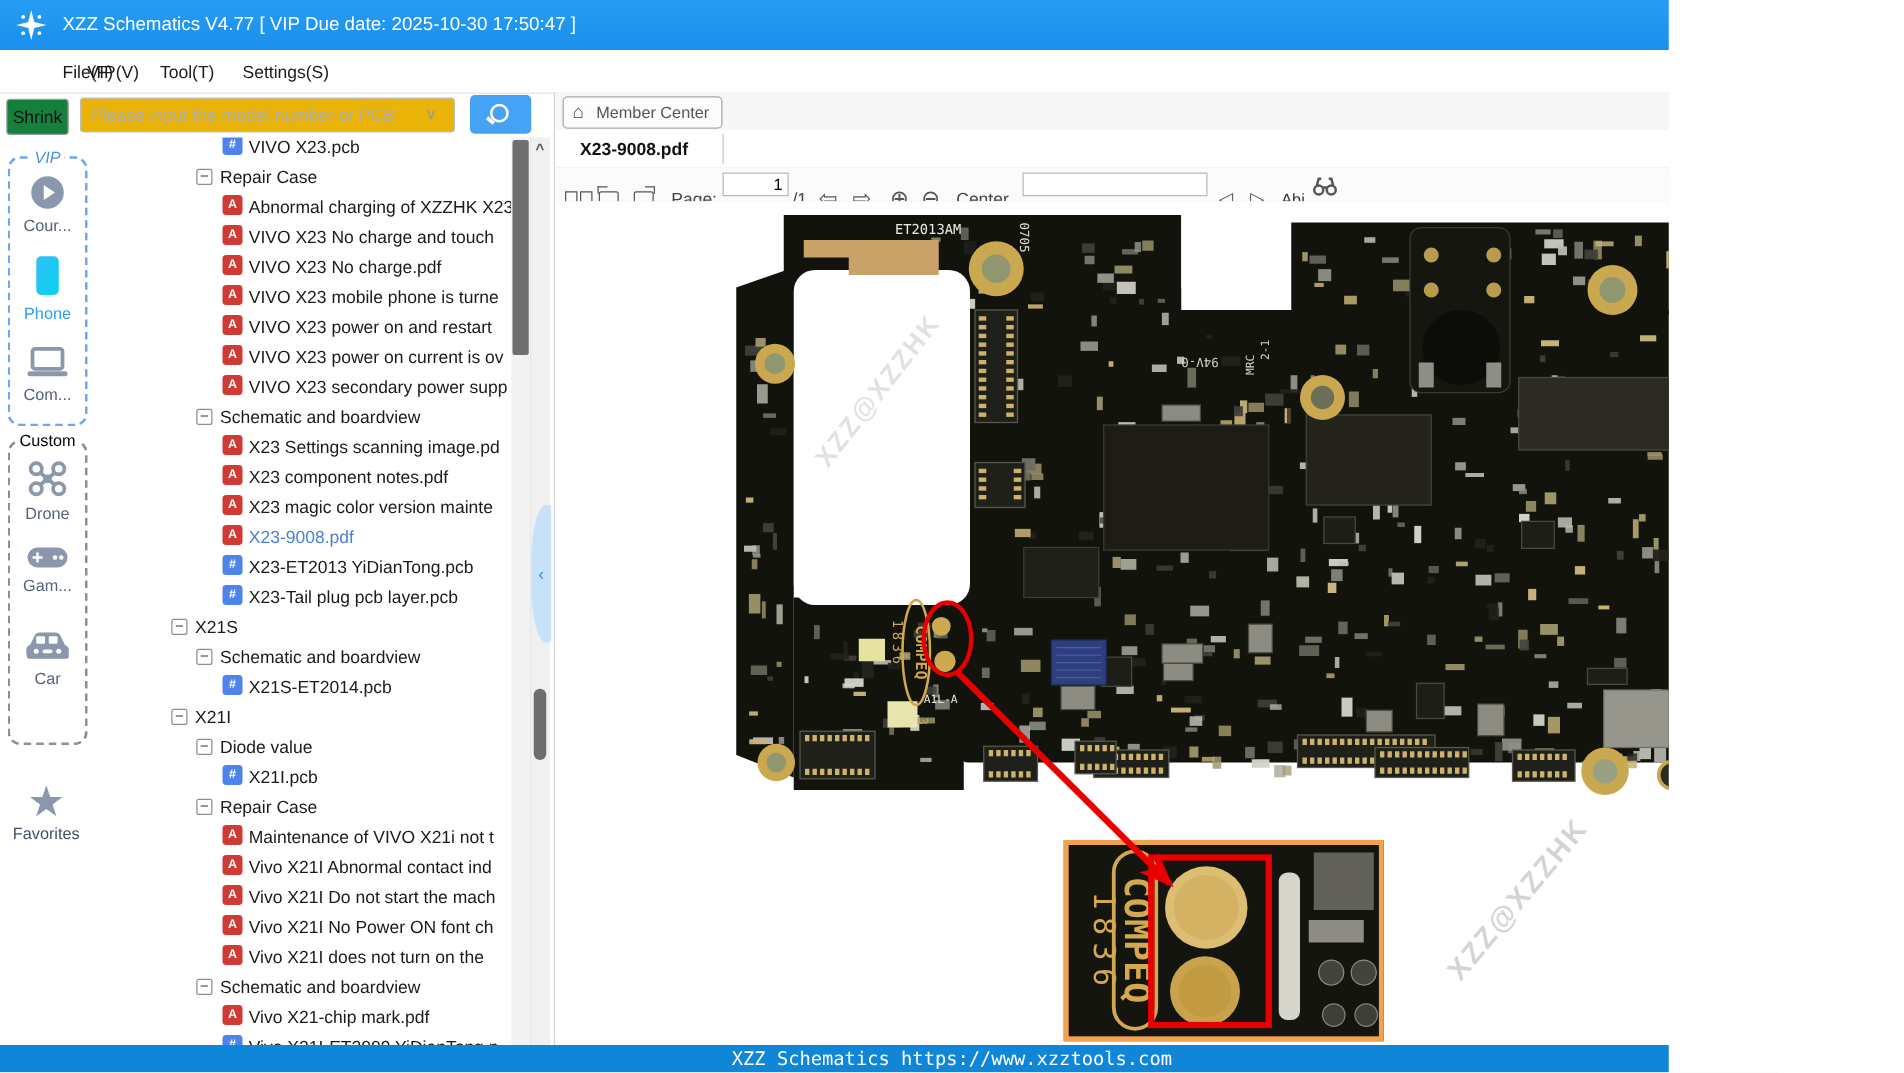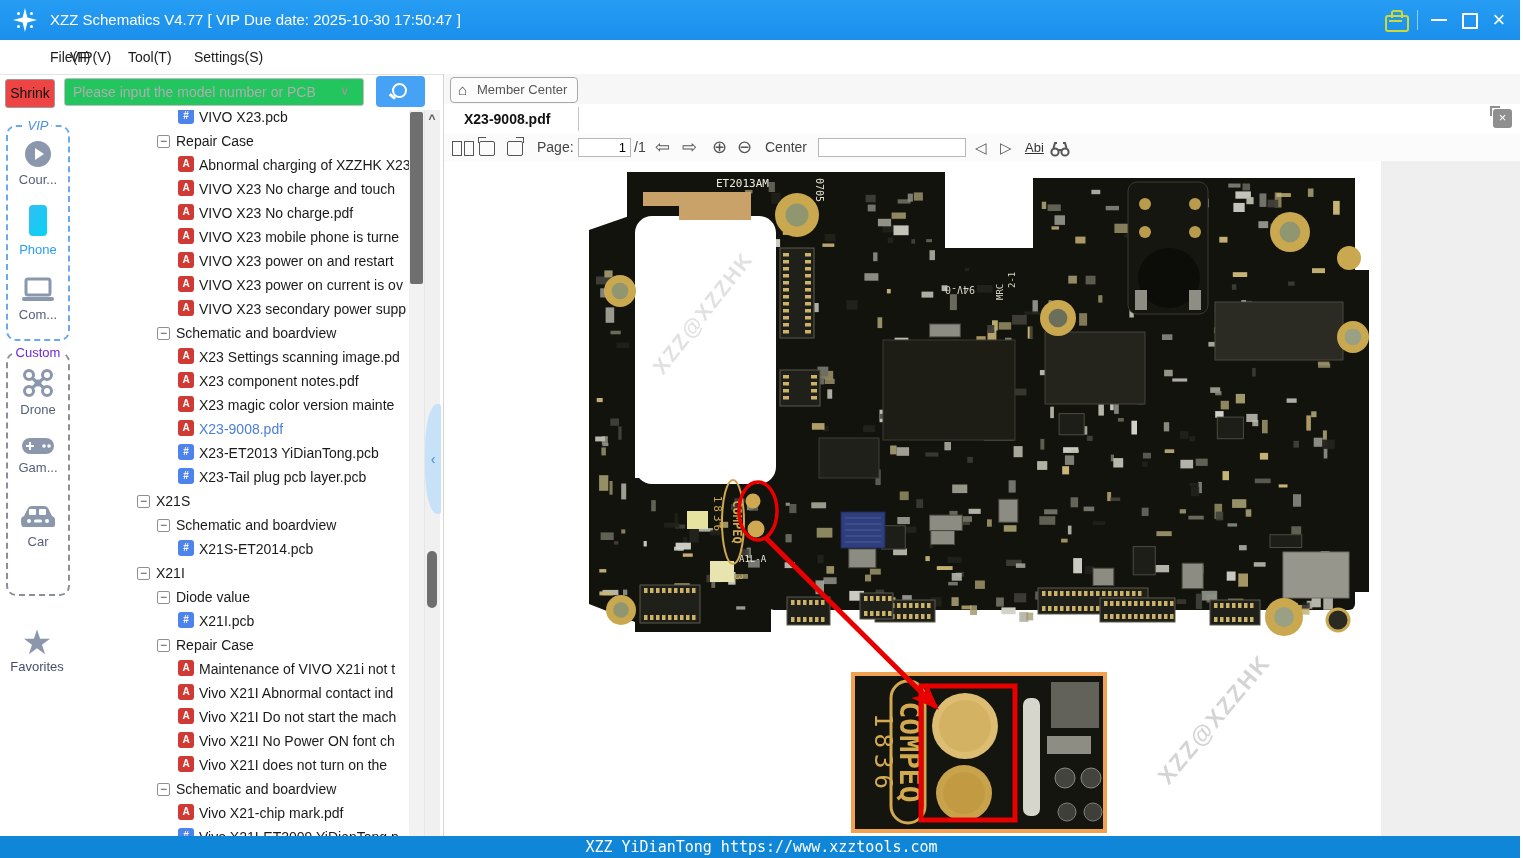--- a/index.html
+++ b/index.html
@@ -1,46 +1,46 @@
 <!DOCTYPE html>
 <html><head>
 <meta charset="utf-8">
 <style>
   html,body{margin:0;padding:0;background:#fff;font-family:"Liberation Sans",sans-serif;}
-  #app{position:relative;width:1520px;height:858px;overflow:hidden;background:#fff;}
+  #app{position:relative;width:1335px;height:858px;overflow:hidden;background:#fff;}
   .abs{position:absolute;}
   
   #titlebar{left:0;top:0;width:1523px;height:40px;background:linear-gradient(#269df3,#1a8fec);}
   #title-text{left:50px;top:0;height:40px;line-height:40px;color:#fff;font-size:15px;}
   .win-btn{top:0;height:40px;width:30px;color:#fff;text-align:center;line-height:40px;font-size:18px;cursor:default;}
   #btn-brief{left:1384px;top:9px;width:24px;height:20px;}
   .brief-body{position:absolute;left:1px;top:6px;width:20px;height:13px;border:2px solid #cdd935;border-radius:3px;}
   .brief-handle{position:absolute;left:7px;top:1px;width:8px;height:6px;border:2px solid #cdd935;border-top-left-radius:3px;border-top-right-radius:3px;border-bottom:none;}
   .brief-line{position:absolute;left:5px;top:11px;width:13px;height:2px;background:#cdd935;}
   #win-sep{left:1417px;top:10px;width:1px;height:20px;background:rgba(255,255,255,.5);}
   #btn-min .glyph{position:absolute;left:7px;top:19px;width:16px;height:2px;background:#fff;}
   #btn-max .glyph{position:absolute;left:8px;top:13px;width:12px;height:12px;border:2px solid #fff;border-radius:1px;}
   
   #menubar{left:0;top:40px;width:1523px;height:34px;background:#fff;border-bottom:1px solid #e3e3e3;}
   .menu-item{position:absolute;top:0;height:34px;line-height:34px;font-size:14px;color:#1a1a1a;padding:0 6px;}
   
-  #shrink-btn{left:5px;top:79px;width:48px;height:27px;border:1px solid #9a9a9a;border-radius:3px;background:#ef4444;font-size:14px;color:#111;text-align:center;line-height:27px;}
-  #model-search{left:64px;top:78px;width:300px;height:28px;border:1px solid #bfbfbf;border-radius:3px;background:#22c55e;box-sizing:border-box;font-size:14px;color:#333;padding:0 24px 0 8px;outline:none;}
+  #shrink-btn{left:5px;top:79px;width:48px;height:27px;border:1px solid #9a9a9a;border-radius:3px;background:#15803d;font-size:14px;color:#111;text-align:center;line-height:27px;}
+  #model-search{left:64px;top:78px;width:300px;height:28px;border:1px solid #bfbfbf;border-radius:3px;background:#eab308;box-sizing:border-box;font-size:14px;color:#333;padding:0 24px 0 8px;outline:none;}
   #model-search::placeholder{color:#aeaeae;}
   #search-chevron{left:340px;top:83px;font-size:13px;color:#9a9a9a;}
   #search-btn{left:376px;top:76px;width:49px;height:31px;background:#45a2f4;border-radius:4px;}
   .mag-circle{position:absolute;left:16px;top:7px;width:11px;height:11px;border:2.5px solid #fff;border-radius:50%;}
   .mag-tail{position:absolute;left:13px;top:19px;width:7px;height:2.5px;background:#fff;transform:rotate(40deg);}
   
   .groupbox{position:absolute;left:6px;width:60px;border-radius:10px;}
   #vip-box{top:125px;height:212px;border:2px dashed #6aa9f0;}
   #custom-box{top:352px;height:240px;border:2px dashed #8a8f98;}
   .group-label{position:absolute;top:-9px;left:50%;transform:translateX(-50%);background:#fff;padding:0 3px;font-size:13px;}
   #vip-label{color:#4a90e8;font-style:italic;}
-  #custom-label{color:#6d28d9;}
+  #custom-label{color:#000000;}
   .side-item{position:absolute;left:0;width:60px;text-align:center;}
   .side-label{font-size:13px;color:#56607a;}
   .side-label.active{color:#2a9df4;}
   #fav-item{left:6px;top:625px;width:62px;text-align:center;position:absolute;}
   #fav-star{font-size:34px;color:#8a97ad;line-height:34px;}
   #fav-label{font-size:13px;color:#44506a;}
   
   #tree-clip{left:75px;top:110px;width:334px;height:726px;overflow:hidden;}
   .trow{position:relative;height:24px;line-height:24px;white-space:nowrap;font-size:14px;color:#1a1a1a;}
   .trow .lbl{vertical-align:middle;}
@@ -61,21 +61,21 @@
   #panel-divider{left:443px;top:74px;width:1px;height:762px;background:#d5d5d5;}
   #member-row{left:444px;top:74px;width:1079px;height:30px;background:#f7f7f7;border-bottom:1px solid #e2e2e2;}
   #member-btn{left:450px;top:77px;height:24px;padding:0 10px 0 26px;border:1px solid #a8a8a8;border-radius:4px;background:#fcfcfc;font-size:13px;color:#555;line-height:24px;}
   #member-house{position:absolute;left:7px;top:0;font-size:15px;color:#444;}
   #tab-row{left:444px;top:104px;width:1079px;height:30px;background:#fff;border-bottom:1px solid #dcdcdc;}
   #tab-active{left:452px;top:104px;height:30px;line-height:30px;font-size:14px;font-weight:bold;color:#111;padding:0 12px;}
   #tab-divider{left:578px;top:107px;width:1px;height:24px;background:#c4c4c4;}
   #tab-closeall{left:1493px;top:109px;width:19px;height:19px;background:#8f8f8f;border-radius:3px;color:#fff;text-align:center;line-height:18px;font-size:13px;}
   #tab-closeall:before{content:"";position:absolute;left:-3px;top:-3px;width:8px;height:8px;border-left:2px solid #8f8f8f;border-top:2px solid #8f8f8f;}
   #pdf-toolbar{left:444px;top:134px;width:1079px;height:27px;background:#fbfbfb;border-bottom:1px solid #dadada;}
-  .tb{position:absolute;top:134px;height:27px;line-height:27px;color:#444;font-size:14px;}
+  .tb{position:absolute;top:146px;height:27px;line-height:27px;color:#444;font-size:14px;}
   .tb-ic{font-size:18px;color:#555;}
   .twopage i{display:inline-block;width:8px;height:13px;border:1.5px solid #555;margin:0 1px;vertical-align:middle;}
   .rot{width:14px;height:13px;border:1.5px solid #555;border-radius:2px;display:inline-block;vertical-align:middle;position:relative;}
   .rot:before{content:"";position:absolute;top:-5px;width:7px;height:5px;border-top:1.5px solid #555;}
   .rot.ccw:before{left:-2px;border-left:1.5px solid #555;}
   .rot.cw:before{right:-2px;border-right:1.5px solid #555;}
   #page-input{left:578px;top:138px;width:53px;height:19px;border:1px solid #b8b8b8;font-size:13px;text-align:right;padding:0 4px;box-sizing:border-box;outline:none;background:#fff;}
   #lookup-input{left:818px;top:138px;width:148px;height:19px;border:1px solid #b8b8b8;font-size:13px;padding:0 4px;box-sizing:border-box;outline:none;background:#fff;}
   #abi{text-decoration:underline;font-size:13px;color:#333;}
   
@@ -955,14 +955,14 @@
         </marker>
       </defs>
       <ellipse cx="314" cy="350" rx="19" ry="29" fill="none" stroke="#e80000" stroke-width="3.5"></ellipse>
       <line x1="321" y1="376" x2="492" y2="546" stroke="#e80000" stroke-width="5" marker-end="url(#arrowhead)"></line>
     </svg>
 
     <div id="wm1" class="wm">XZZ@XZZHK</div>
     <div id="wm2" class="wm">XZZ@XZZHK</div>
   </div>
 
-  <div id="statusbar" class="abs">XZZ YiDianTong https://www.xzztools.com</div>
+  <div id="statusbar" class="abs">XZZ Schematics https://www.xzztools.com</div>
 </div>
 
 </body></html>

